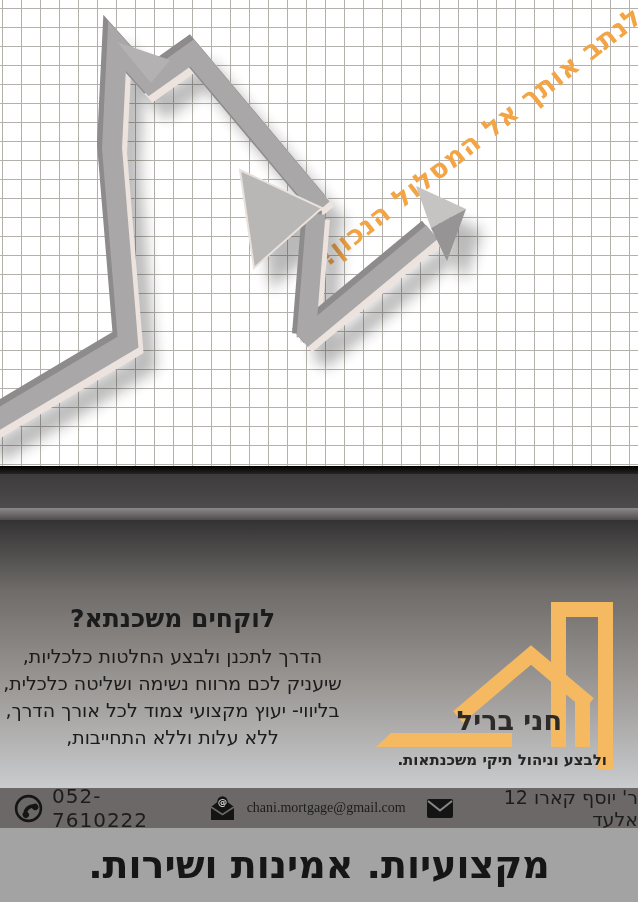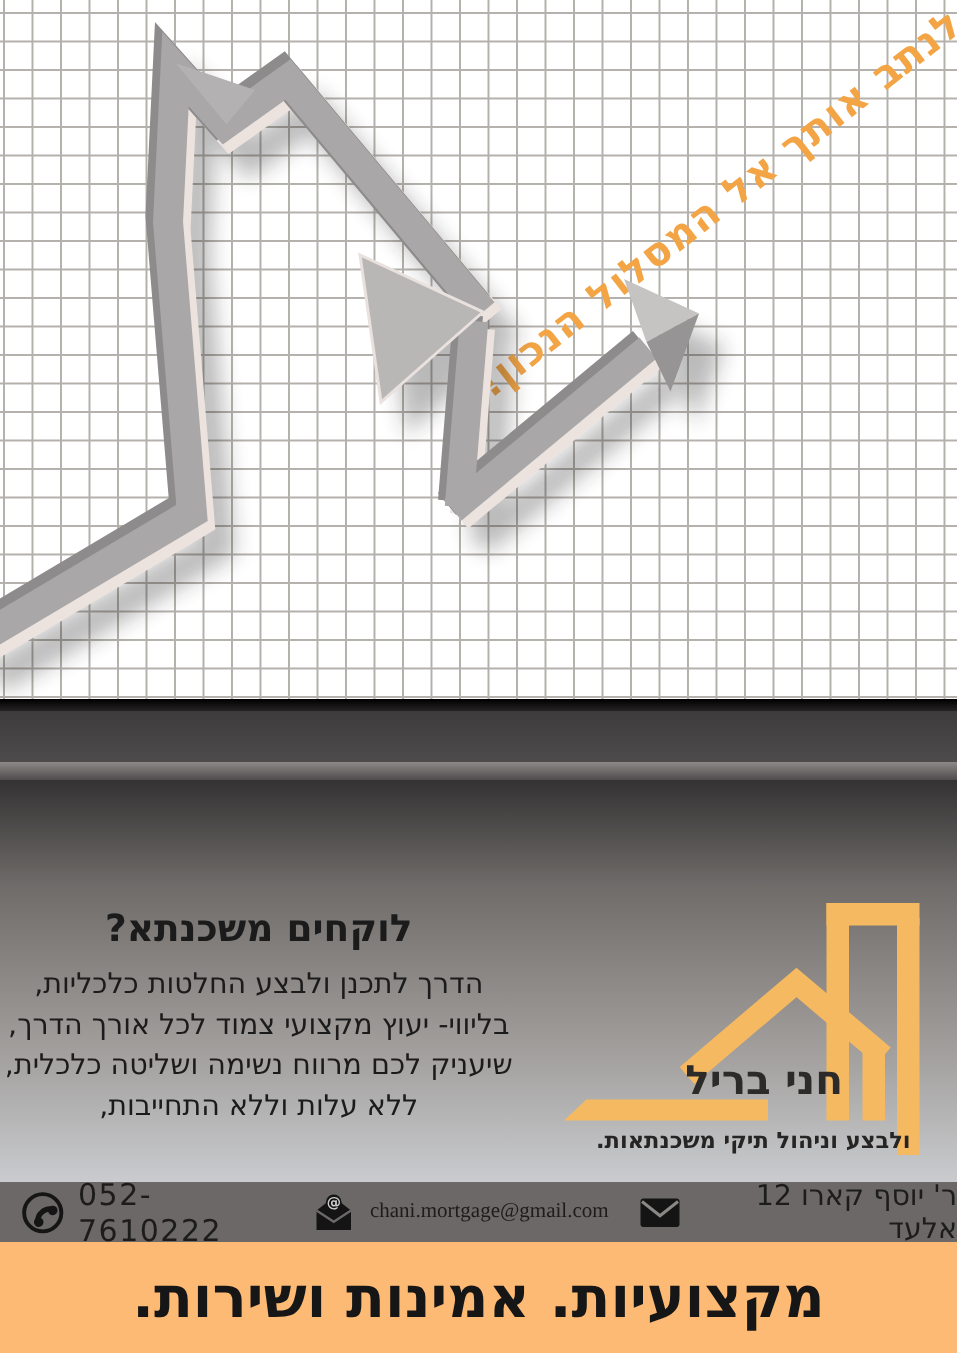--- a/index.html
+++ b/index.html
@@ -45,21 +45,21 @@
   .cgroup{display:flex;align-items:center;}
   .g-phone{margin-left:14px;}
   .g-email{margin-left:18px;}
   .g-addr{margin-left:20px;justify-content:space-between;}
   .cicon{display:inline-flex;margin-right:9px;}
   .phone-num{font-size:20px;letter-spacing:1px;}
   .email-txt{font-family:Liberation Serif, serif;font-size:14px;}
   .addr-txt{font-size:19px;direction:rtl;}
 
   
-  .footer{position:absolute;top:828px;left:0;width:100%;height:74px;background:#fdba74;
+  .footer{position:absolute;top:828px;left:0;width:100%;height:74px;background:#a3a3a3;
           display:flex;align-items:center;justify-content:center;}
   .footer-text{font-size:38px;font-weight:bold;color:#161617;direction:rtl;}
 </style>
 </head>
 <body>
 
 <div class="page">
 
   <section class="graph">
     <div class="hero-slogan">לנתב אותך אל המסלול הנכון!</div>
@@ -108,22 +108,22 @@
 
   <div class="bar-black"></div>
   <div class="bar-dark"></div>
   <div class="bar-bevel"></div>
 
   <section class="content">
 
     <div class="text-block">
       <h2>לוקחים משכנתא?</h2>
       <div class="line">הדרך לתכנן ולבצע החלטות כלכליות,</div>
+      <div class="line">שיעניק לכם מרווח נשימה ושליטה כלכלית,</div>
       <div class="line">בליווי- יעוץ מקצועי צמוד לכל אורך הדרך,</div>
-      <div class="line">שיעניק לכם מרווח נשימה ושליטה כלכלית,</div>
       <div class="line">ללא עלות וללא התחייבות,</div>
     </div>
 
     <svg class="logo-svg" width="265" height="180" viewBox="0 0 265 180">
       <g fill="#f5b961">
 
         <rect x="178" y="4" width="15" height="145"></rect>
         <rect x="178" y="4" width="62" height="15"></rect>
         <rect x="225" y="14" width="15" height="158"></rect>
 

